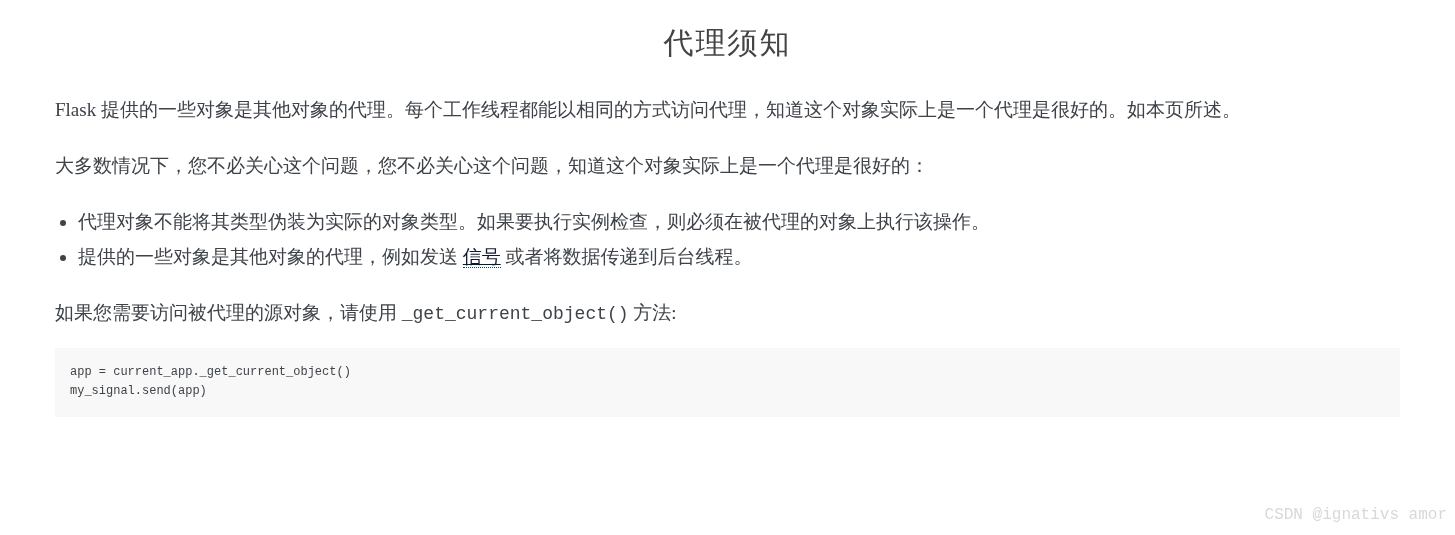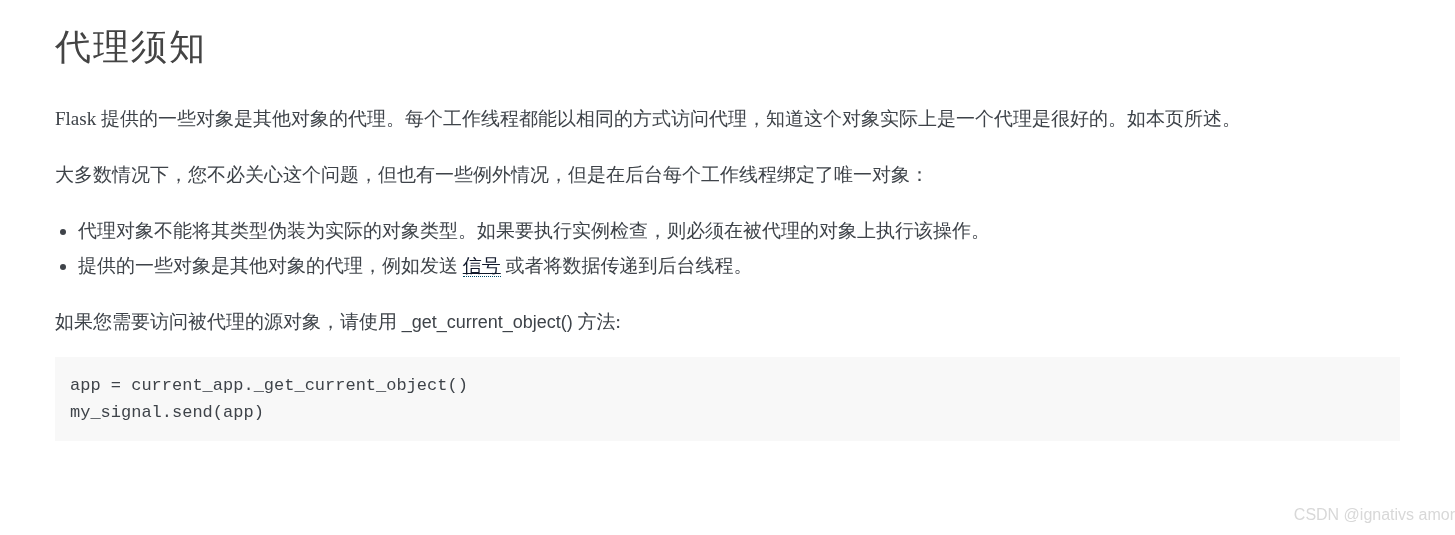--- a/index.html
+++ b/index.html
@@ -9,25 +9,26 @@
     }
     body {
       font-family: Georgia, "Times New Roman", "Microsoft YaHei", "SimSun", serif;
       color: #3e4349;
       background: #ffffff;
       padding: 20px 55px;
       width: 1455px;
       line-height: 1.5;
     }
     h1 {
-      font-size: 36px;
+      font-size: 30px;
       font-weight: normal;
       color: #444;
       margin-bottom: 28px;
       letter-spacing: 2px;
+      text-align: center;
     }
     p {
       font-size: 19px;
       color: #3e4349;
       margin-bottom: 22px;
       line-height: 1.8;
     }
     ul {
       margin-left: 23px;
       margin-bottom: 22px;
@@ -37,52 +38,52 @@
       color: #3e4349;
       line-height: 1.8;
       list-style-type: disc;
     }
     a {
       color: #0f172a;
       text-decoration: underline;
       border-bottom: 1px dotted #004b6b;
     }
     .code-inline {
-      font-family: Liberation Sans, sans-serif;
+      font-family: Liberation Mono, monospace;
       font-size: 18px;
     }
     pre {
       background: #f8f8f8;
       padding: 15px 15px;
       font-family: Consolas, Monaco, "Courier New", monospace;
-      font-size: 17px;
+      font-size: 12px;
       line-height: 1.6;
       margin-top: 10px;
       overflow-x: auto;
     }
     .watermark {
       position: fixed;
       bottom: 8px;
-      right: 0;
+      right: 8px;
       color: #d8d8d8;
       font-size: 16px;
-      font-family: Liberation Sans, sans-serif;
+      font-family: Liberation Mono, monospace;
     }
     .p-last {
       margin-bottom: 18px;
     }
   </style>
 </head>
 <body>
 
 <h1>代理须知</h1>
 
 <p>Flask 提供的一些对象是其他对象的代理。每个工作线程都能以相同的方式访问代理，知道这个对象实际上是一个代理是很好的。如本页所述。</p>
 
-<p>大多数情况下，您不必关心这个问题，但也有一些例外情况，但是在后台每个工作线程绑定了唯一对象：</p>
+<p>大多数情况下，您不必关心这个问题，您不必关心这个问题，知道这个对象实际上是一个代理是很好的：</p>
 
 <ul>
   <li>代理对象不能将其类型伪装为实际的对象类型。如果要执行实例检查，则必须在被代理的对象上执行该操作。</li>
   <li>
     <span>提供的一些对象是其他对象的代理，例如发送 </span><a href="#">信号</a><span> 或者将数据传递到后台线程。</span>
   </li>
 </ul>
 
 <p class="p-last">
   <span>如果您需要访问被代理的源对象，请使用 </span><span class="code-inline">_get_current_object()</span><span> 方法:</span>

